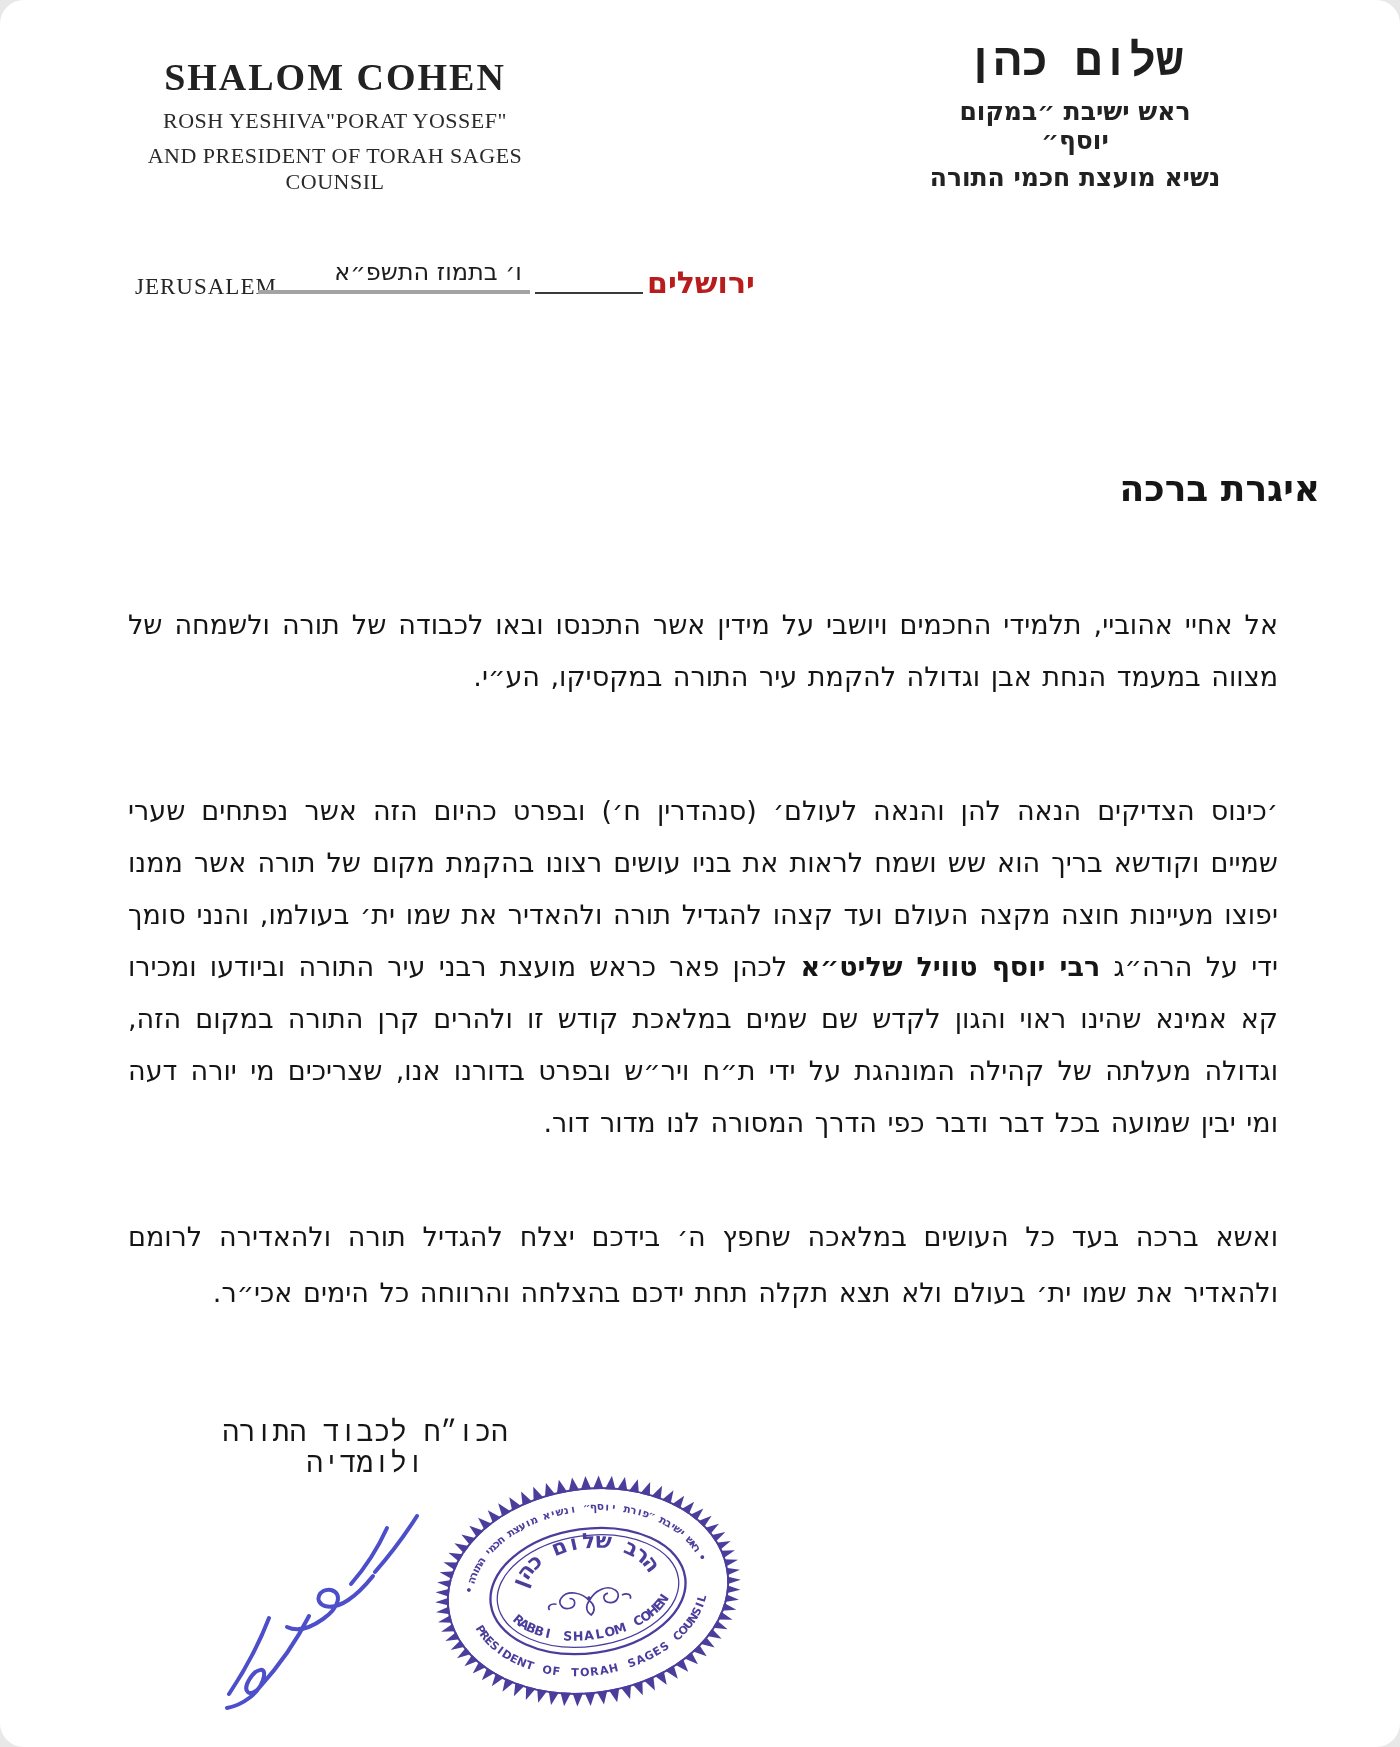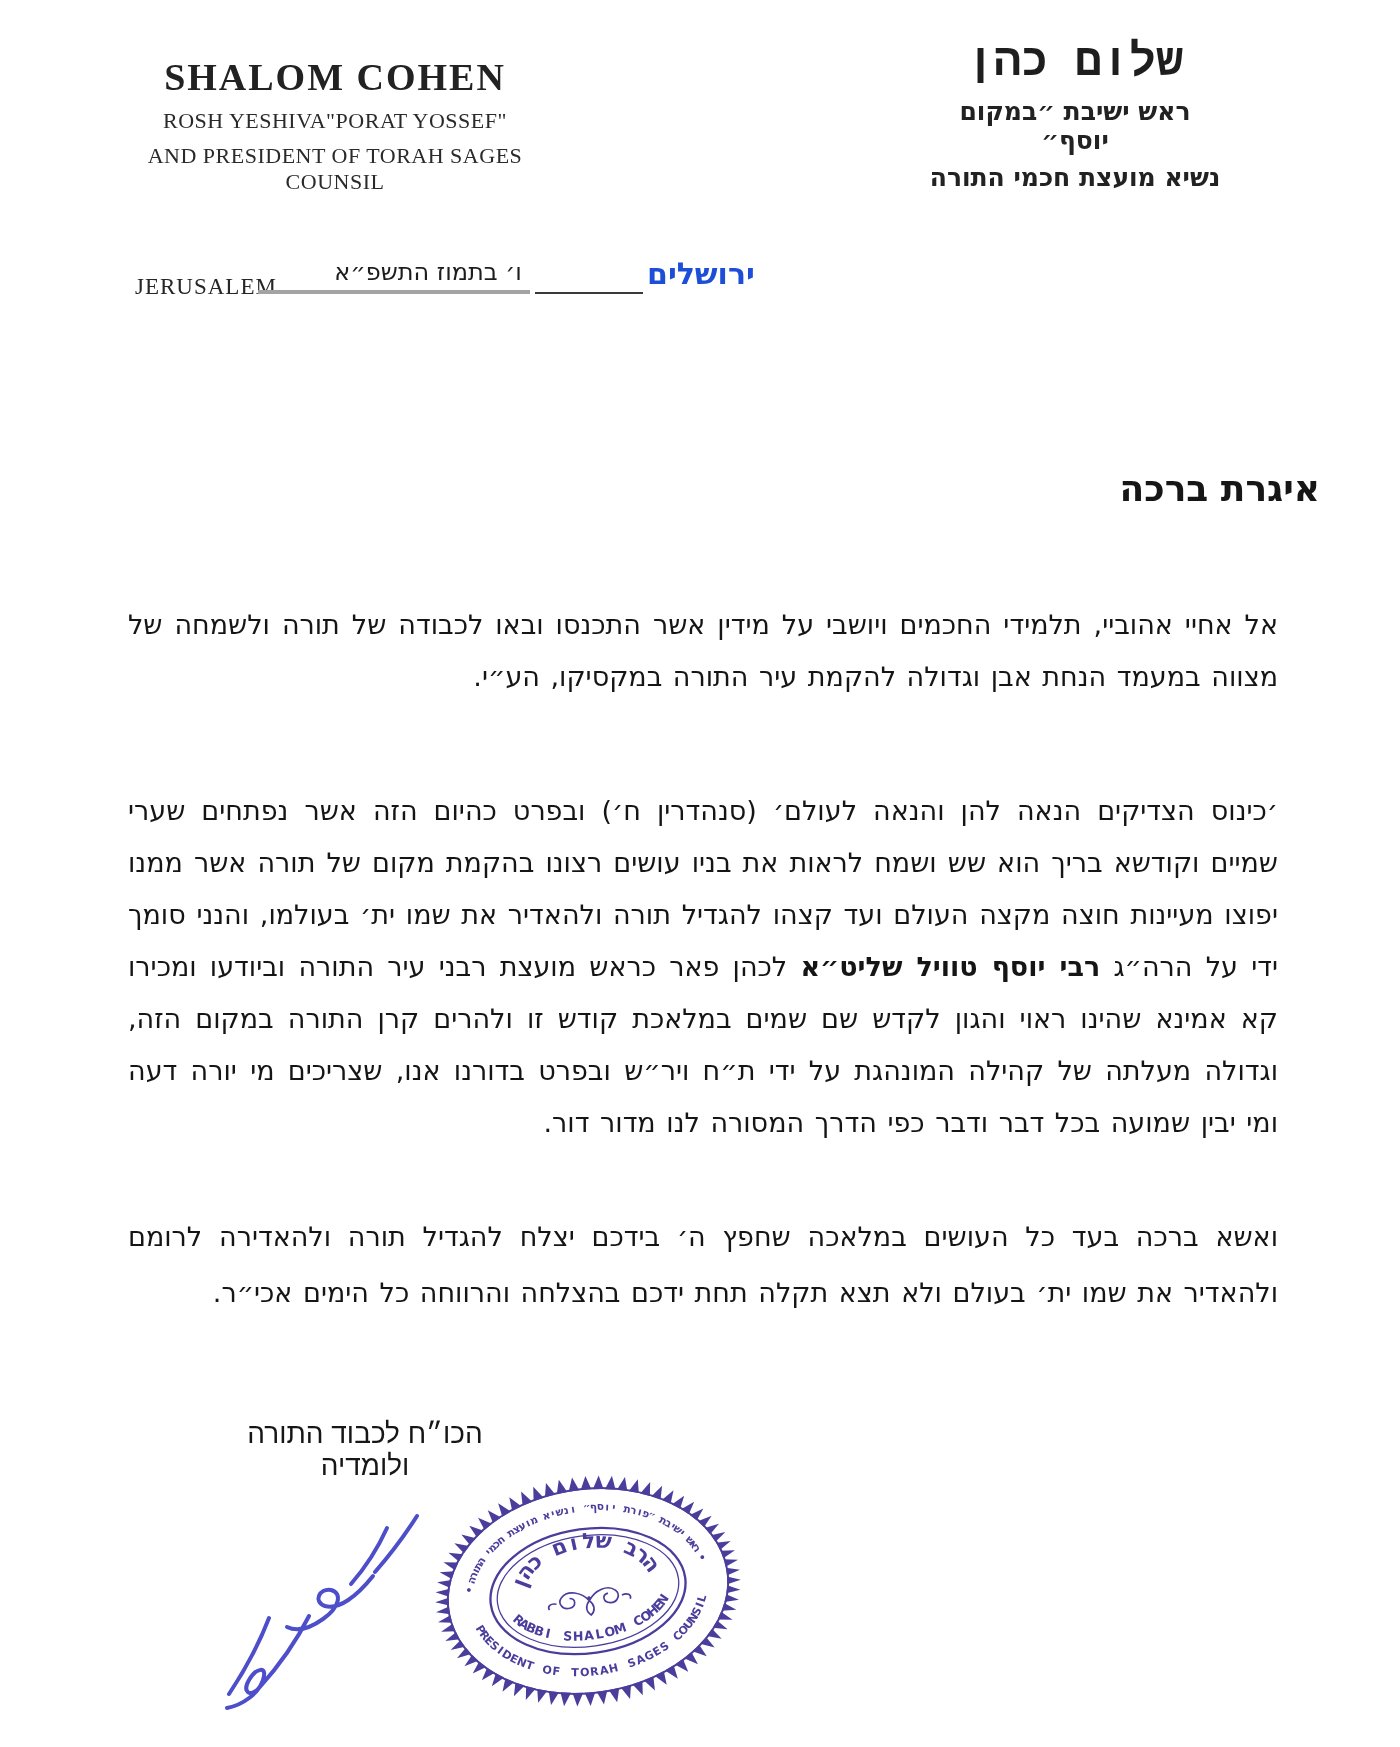--- a/index.html
+++ b/index.html
@@ -4,54 +4,55 @@
 <style>
   html,body{margin:0;padding:0;background:#e8e8e8;}
   .page{
     position:relative;
     width:1400px;height:1747px;
     margin:0 auto;
     background:#ffffff;
     overflow:hidden;
     font-family:"Liberation Serif","DejaVu Sans",serif;
     color:#1b1b1b;
+    border-radius:24px;
   }
   
   .lh-en{position:absolute;left:120px;top:55px;width:430px;text-align:center;}
   .lh-en .name{font-size:38px;font-weight:bold;letter-spacing:2px;color:#222;}
   .lh-en .sub{font-size:22px;margin-top:9px;letter-spacing:.5px;color:#2a2a2a;}
   .lh-he{position:absolute;left:925px;top:38px;width:300px;text-align:center;direction:rtl;
          font-family:"DejaVu Sans",sans-serif;}
   .lh-he .name{font-size:45px;font-weight:bold;color:#1e1e1e;font-family:Liberation Mono, monospace;}
   .lh-he .sub{font-size:25px;font-weight:600;margin-top:8px;color:#222;}
   
   .dateline{position:absolute;left:135px;top:250px;width:640px;height:50px;}
   .dl-en{position:absolute;left:0;bottom:0;font-size:23px;letter-spacing:1px;color:#262626;}
   .dl-line1{position:absolute;left:123px;bottom:6px;width:272px;border-bottom:4px solid #a3a3a3;height:40px;}
   .dl-date{position:absolute;left:60px;bottom:4px;width:220px;text-align:center;direction:rtl;
            font-size:24px;font-family:"DejaVu Sans",sans-serif;color:#1d1d1d;}
   .dl-line2{position:absolute;left:400px;bottom:6px;width:108px;border-bottom:2px solid #3a3a3a;height:40px;}
-  .dl-he{position:absolute;left:512px;bottom:9px;font-size:30px;font-weight:bold;direction:rtl;
-         font-family:"DejaVu Sans",sans-serif;color:#1d4ed8;}
+  .dl-he{position:absolute;left:512px;bottom:0;font-size:30px;font-weight:bold;direction:rtl;
+         font-family:"DejaVu Sans",sans-serif;color:#b91c1c;}
   
   .title{position:absolute;left:0;top:468px;width:1320px;text-align:right;
          font-size:36px;font-weight:600;direction:rtl;
          font-family:"DejaVu Sans",sans-serif;color:#161616;}
   
   .para{position:absolute;left:128px;width:1150px;direction:rtl;
         text-align:justify;text-align-last:right;
         font-size:27px;line-height:52px;word-spacing:2px;
         font-family:"DejaVu Sans",sans-serif;color:#151515;}
   .p1{top:572px;}
   .p2{top:758px;}
   .p3{top:1182px;line-height:56px;}
   .para b{font-weight:bold;}
   
   .closing{position:absolute;left:200px;top:1418px;width:330px;direction:rtl;text-align:center;
-           font-size:28px;font-family:Liberation Sans, sans-serif;color:#161616;}
+           font-size:28px;font-family:Liberation Mono, monospace;color:#161616;}
   
   .sig{position:absolute;left:205px;top:1498px;}
   .stamp{position:absolute;left:418px;top:1455px;}
 </style>
 </head>
 <body>
 
 <div class="page">
 
   <div class="lh-en">

